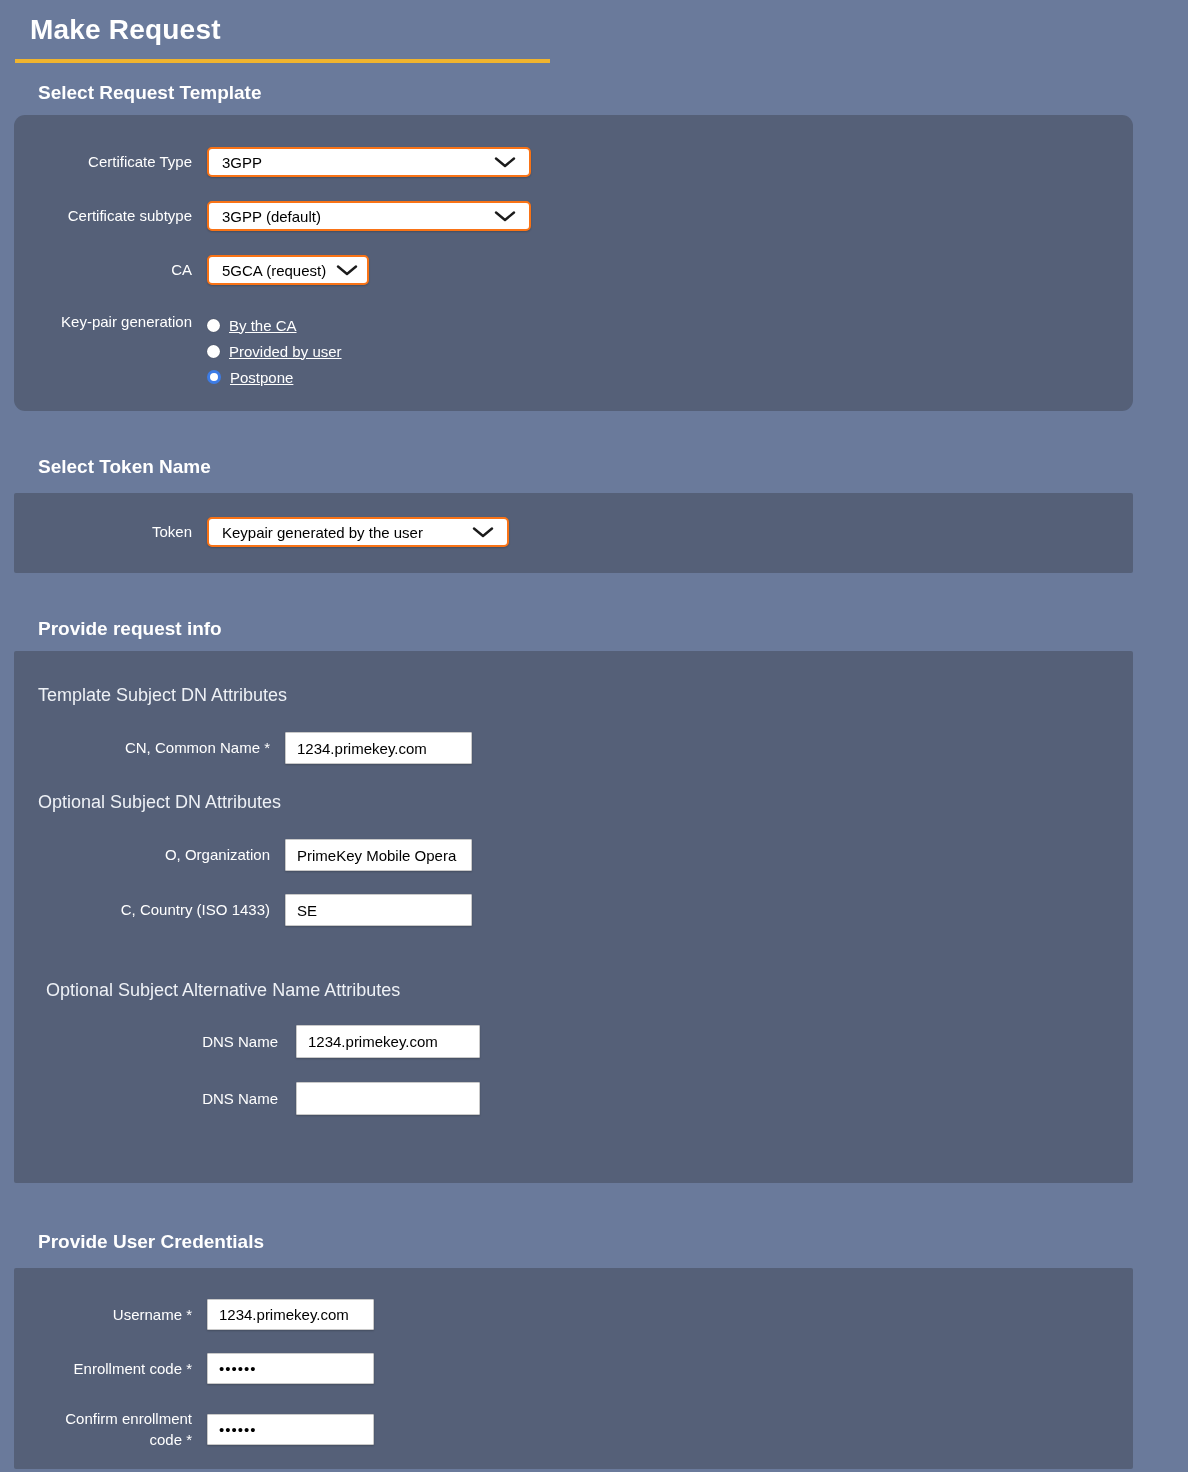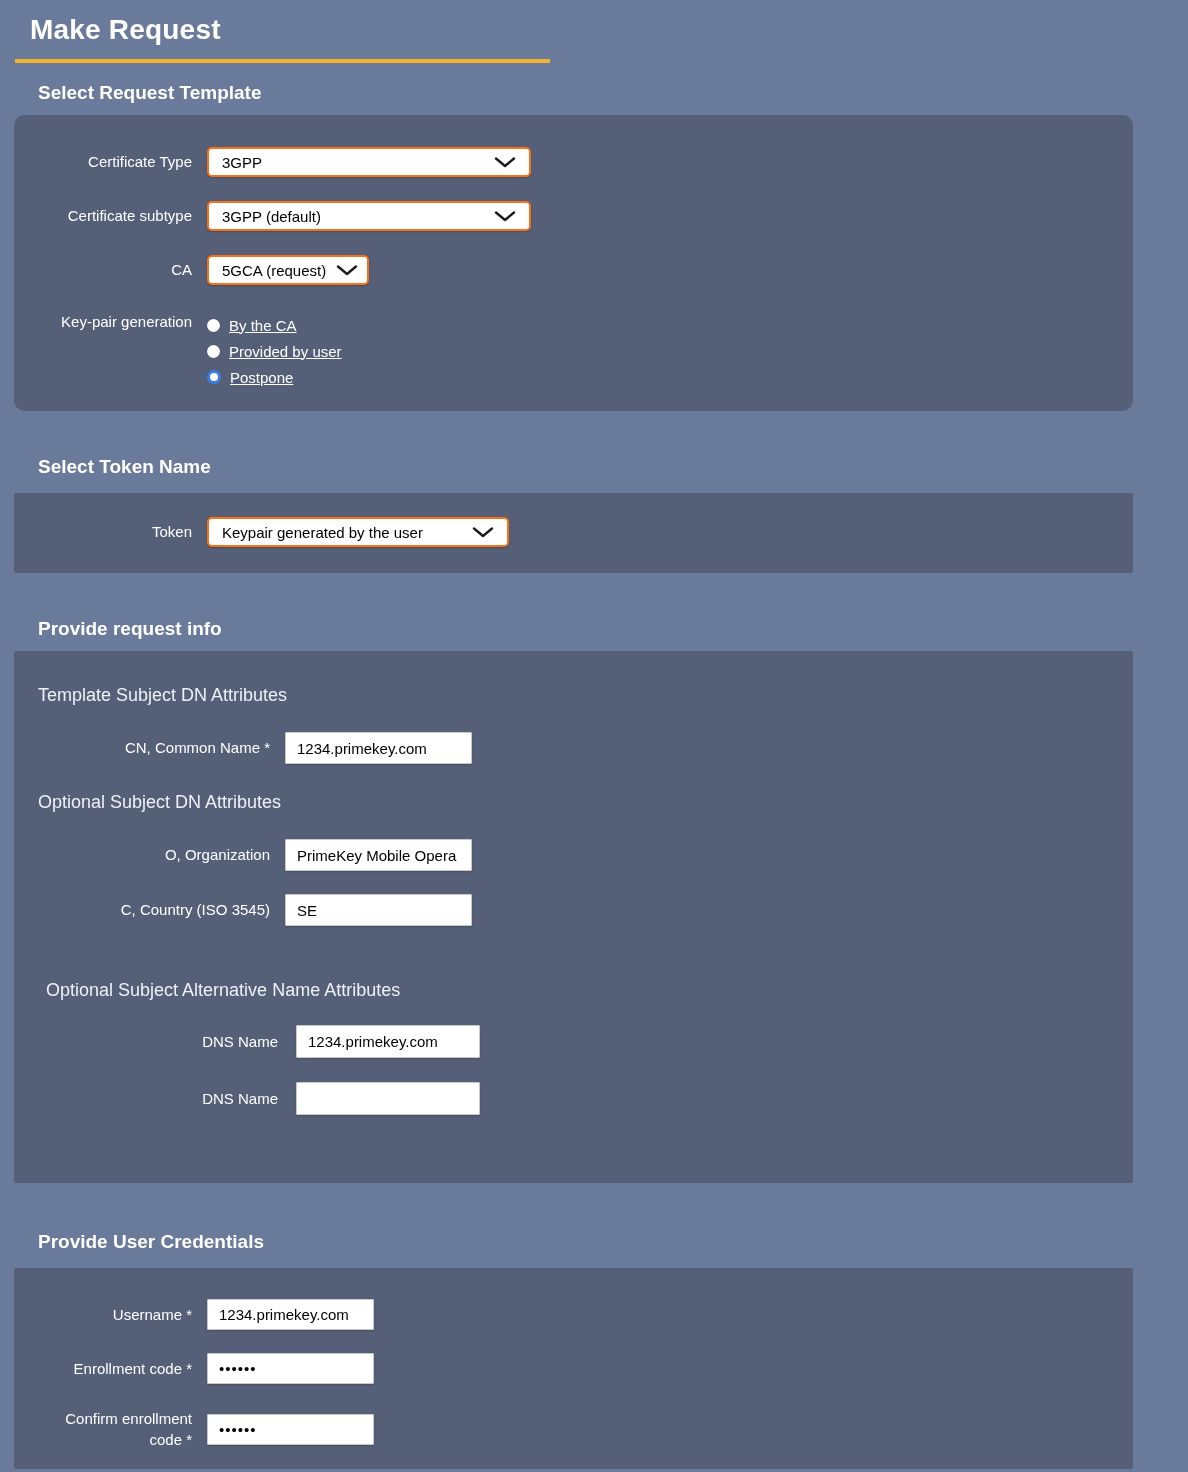--- a/index.html
+++ b/index.html
@@ -209,21 +209,21 @@
   </div>
 
   <div class="sub-heading mt-28 mb-26">Optional Subject DN Attributes</div>
 
   <div class="form-row tight">
     <div class="form-label wide">O, Organization</div>
     <input type="text" class="text-input" value="PrimeKey Mobile Opera" style="">
   </div>
 
   <div class="form-row">
-    <div class="form-label wide">C, Country (ISO 3545)</div>
+    <div class="form-label wide">C, Country (ISO 1433)</div>
     <input type="text" class="text-input" value="SE" style="">
   </div>
 
   <div class="sub-heading san mt-54 mb-24">Optional Subject Alternative Name Attributes</div>
 
   <div class="form-row">
     <div class="form-label wider">DNS Name</div>
     <input type="text" class="text-input" style="width: 184px; height: 33px;" value="1234.primekey.com">
   </div>
 

